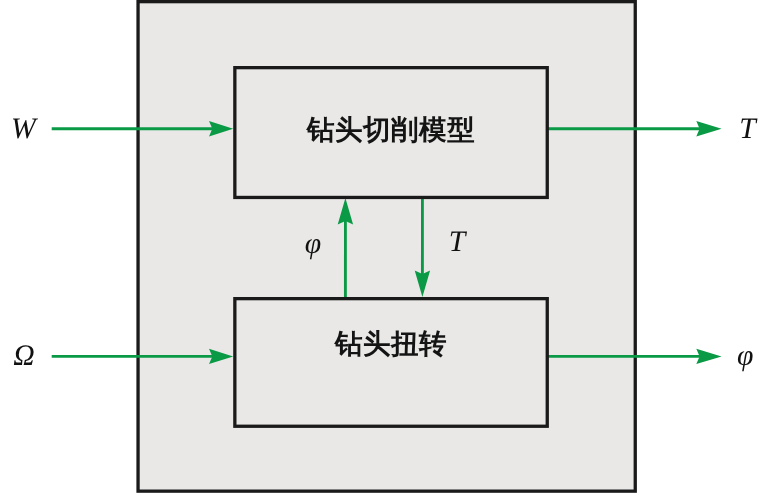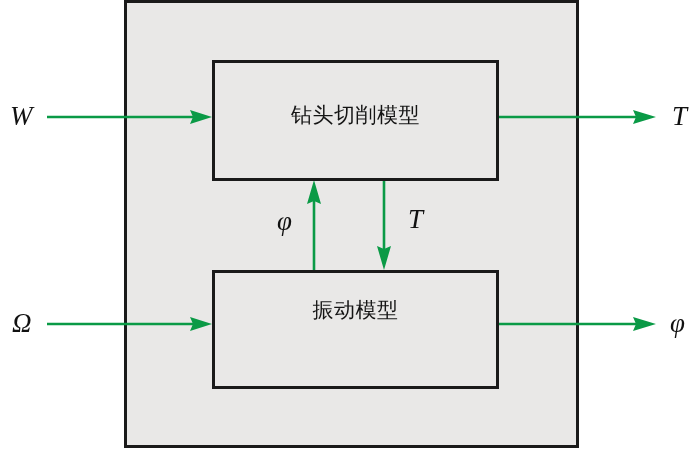--- a/index.html
+++ b/index.html
@@ -28,26 +28,27 @@
     font-family: "Liberation Serif", "DejaVu Serif", serif;
     font-style: italic;
     font-size: 27px;
     color: #111111;
     line-height: 1;
     white-space: nowrap;
   }
   .boxtext {
     position: absolute;
     font-family: "DejaVu Serif", "Liberation Serif", serif;
-    font-size: 21px;
+    font-size: 25px;
     color: #141414;
     line-height: 1.22;
     text-align: center;
     white-space: nowrap;
     letter-spacing: 0.5px;
+    font-weight: bold;
   }
 </style>
 </head>
 <body>
 
 <div id="figure">
 
   <svg id="svg-canvas" viewBox="0 0 700 452" xmlns="http://www.w3.org/2000/svg">
 
     <rect x="125.5" y="1.5" width="452" height="445" fill="#e9e8e7" stroke="#1a1a1a" stroke-width="3"></rect>
@@ -85,21 +86,21 @@
     <rect x="213.5" y="61.5" width="284" height="118" fill="#e9e8e7" stroke="#1a1a1a" stroke-width="3"></rect>
 
     <rect x="213.5" y="271.5" width="284" height="116" fill="#e9e8e7" stroke="#1a1a1a" stroke-width="3"></rect>
   </svg>
 
   <div class="boxtext" style="left:213px; top:103px; width:285px;">
     <div>钻头切削模型</div>
   </div>
 
   <div class="boxtext" style="left:213px; top:298px; width:285px;">
-    <div>振动模型</div>
+    <div>钻头扭转</div>
   </div>
 
   <div class="lbl" style="left:10px; top:103px;">W</div>
 
   <div class="lbl" style="left:12px; top:310px;">Ω</div>
 
   <div class="lbl" style="left:672px; top:103px;">T</div>
 
   <div class="lbl" style="left:670px; top:310px;">φ</div>
 

